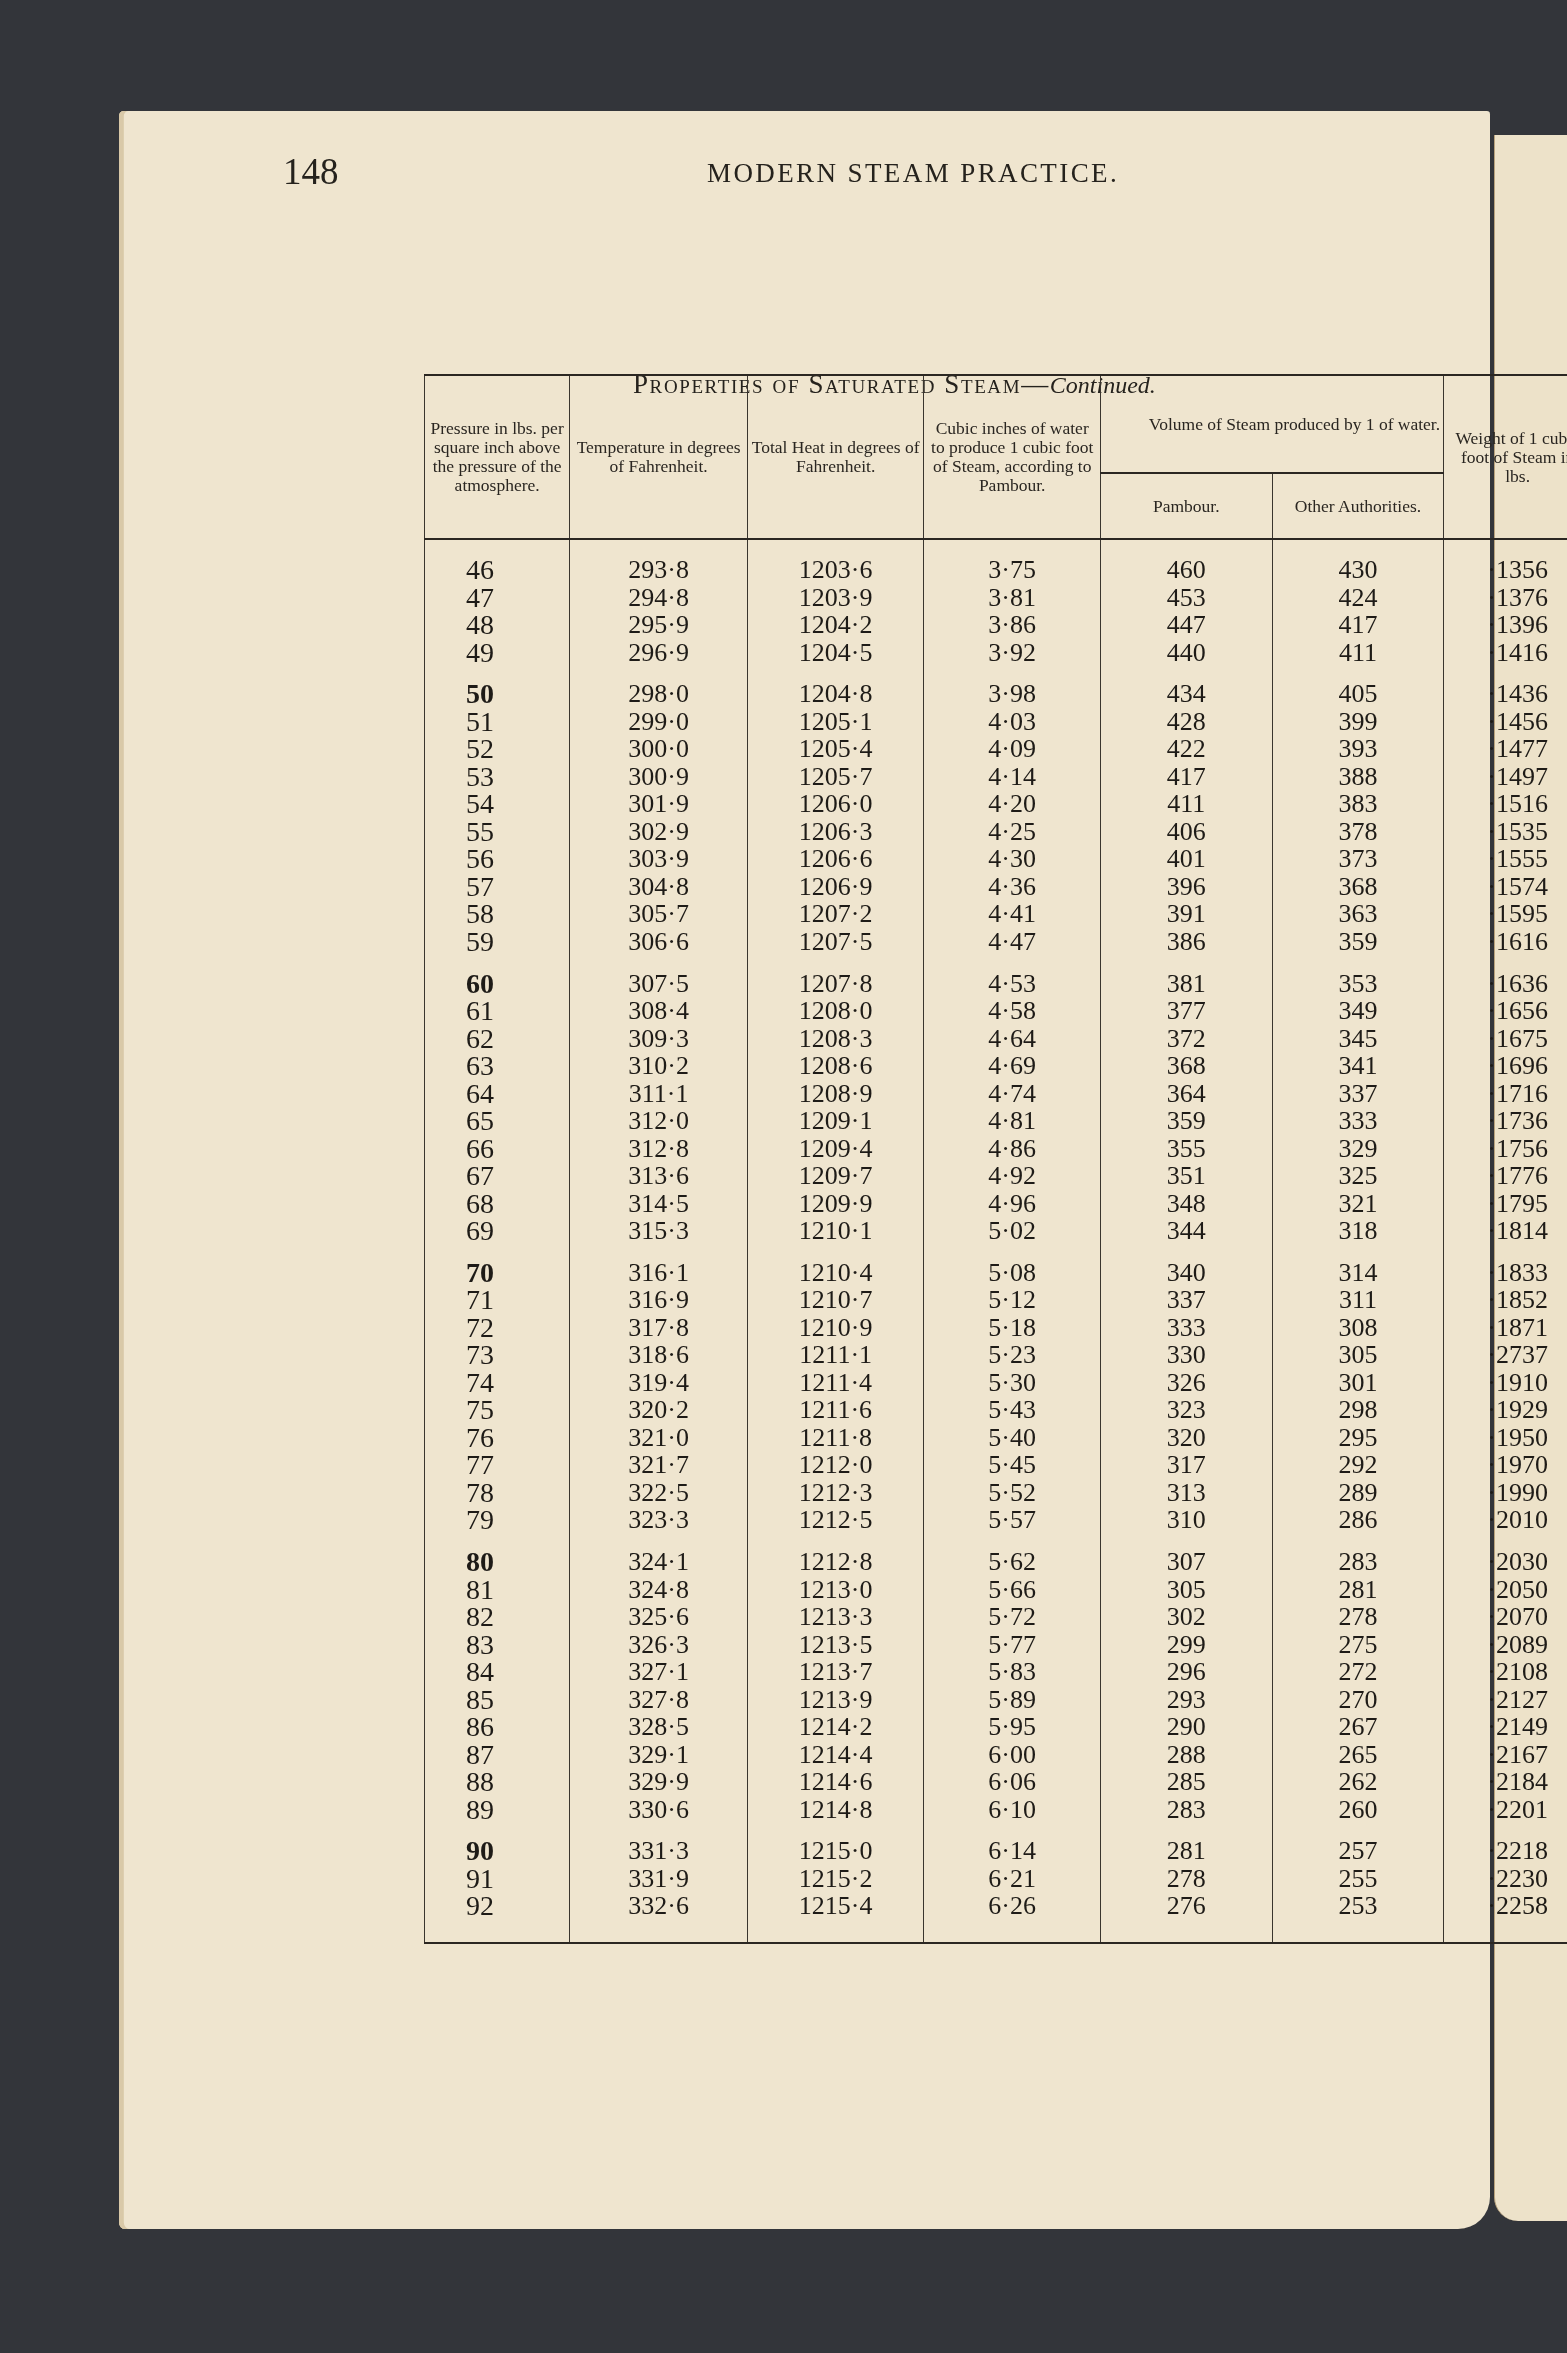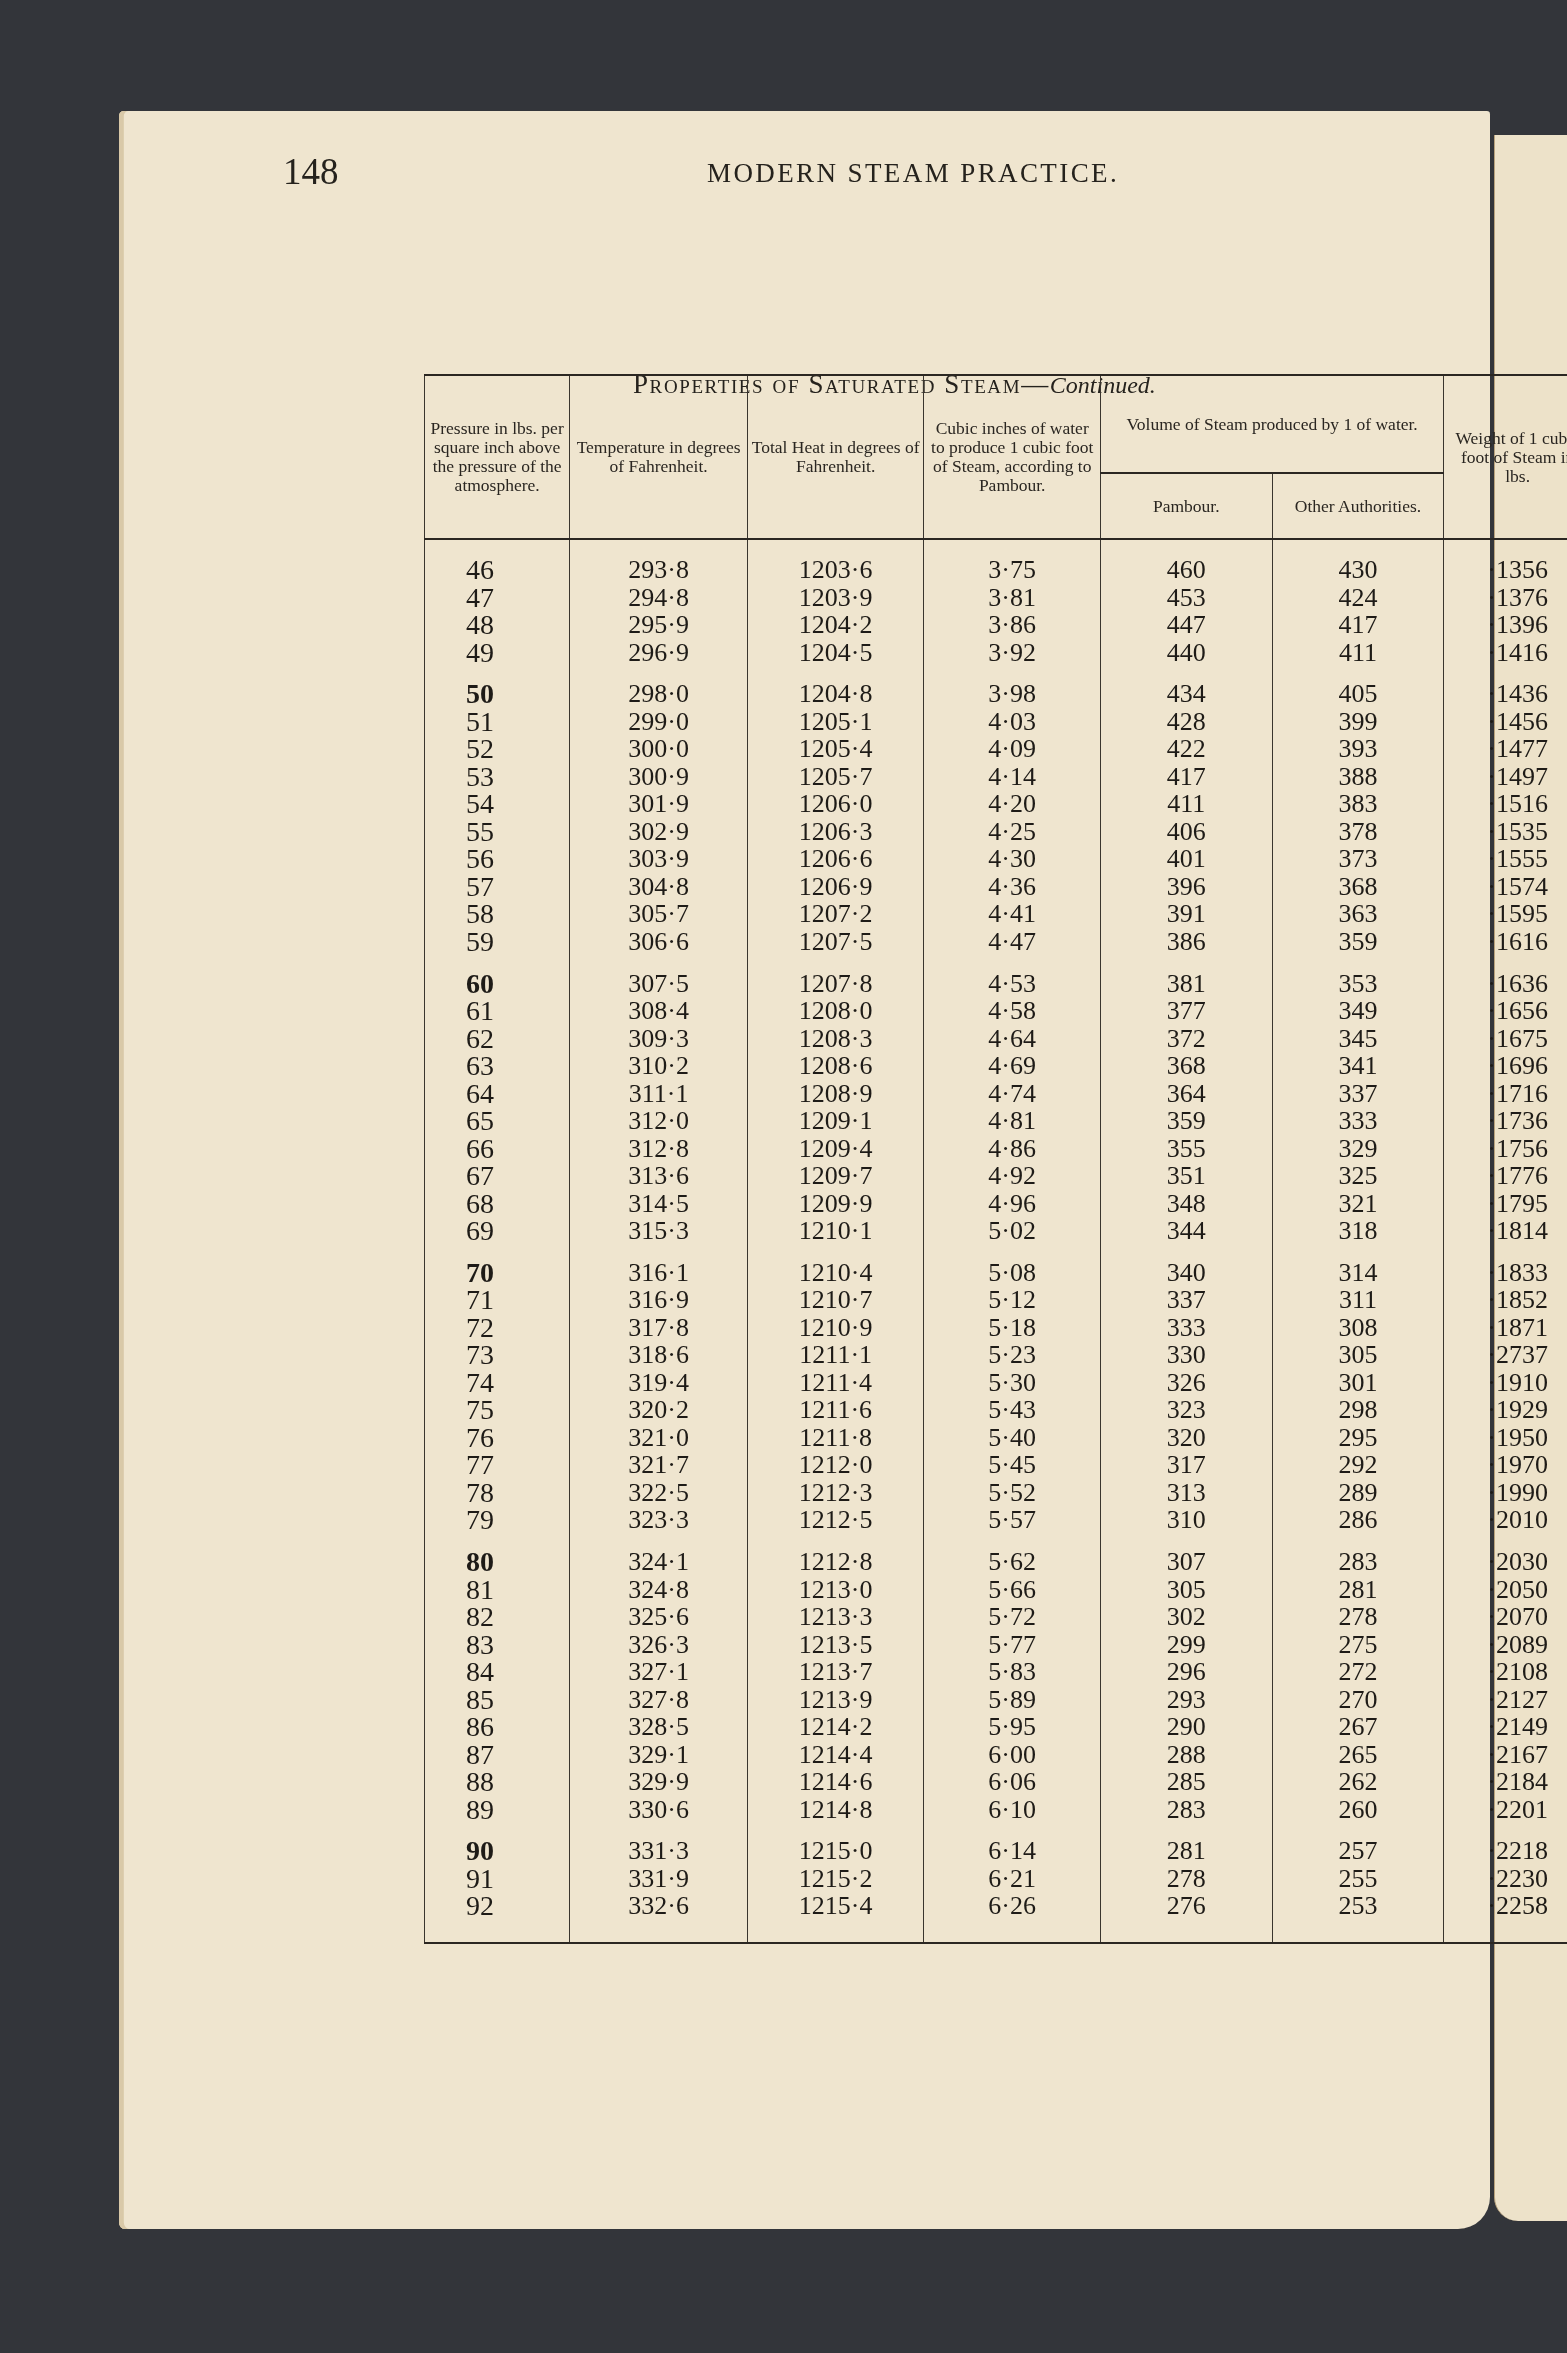--- a/index.html
+++ b/index.html
@@ -41,21 +41,21 @@
     position:absolute; left:424px; top:374px; width:1168px;
     border-collapse:collapse;
     font-family:"Liberation Serif",serif;
   }
   .steam-table th {
     font-weight:normal; font-size:17.5px; line-height:19px; color:#2a2621;
     border-left:1.2px solid #3a352e; border-right:1.2px solid #3a352e;
     vertical-align:middle; text-align:center; padding:0 3.2px;
   }
   .steam-table thead tr.h1 th { border-top:2.4px solid #2b2722; }
-  .steam-table thead tr.h1 th.group { height:96px; border-bottom:2.4px solid #2b2722; vertical-align:middle; }
+  .steam-table thead tr.h1 th.group { height:96px; border-bottom:2.4px solid #2b2722; vertical-align:middle;text-align:right; }
   .steam-table thead tr.h2 th { height:64px; border-bottom:2.4px solid #2b2722; }
   .steam-table thead tr.h1 th.tall { height:159px; border-bottom:2.4px solid #2b2722; }
   .steam-table td {
     font-size:26px; line-height:27.5px; color:#1e1b17;
     border-left:1.2px solid #3a352e; border-right:1.2px solid #3a352e;
     text-align:center; padding:0;
     font-family:"Liberation Serif",serif;
   }
   .steam-table td.col-p { text-align:left; padding-left:41px; font-size:28px; }
   .steam-table tr.group-start td { padding-top:14.3px; }

